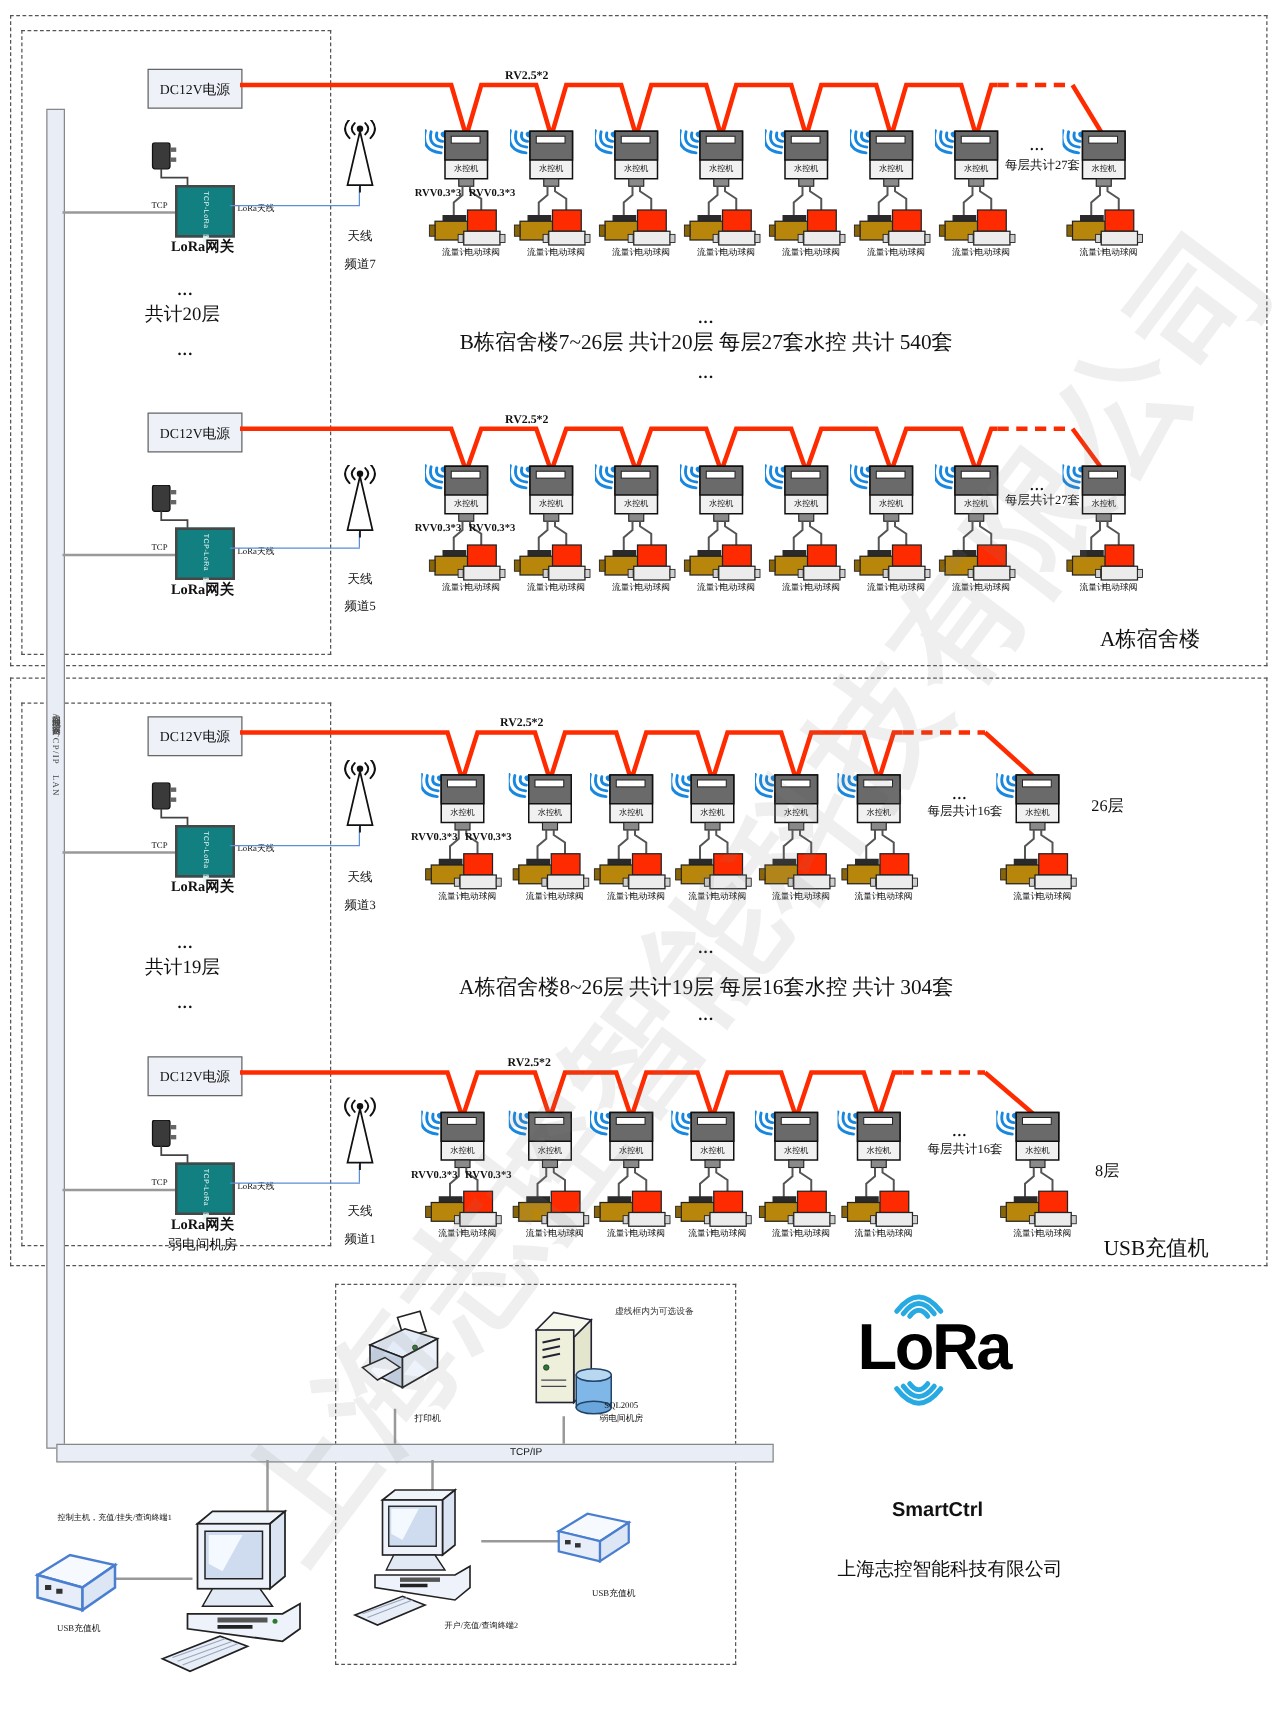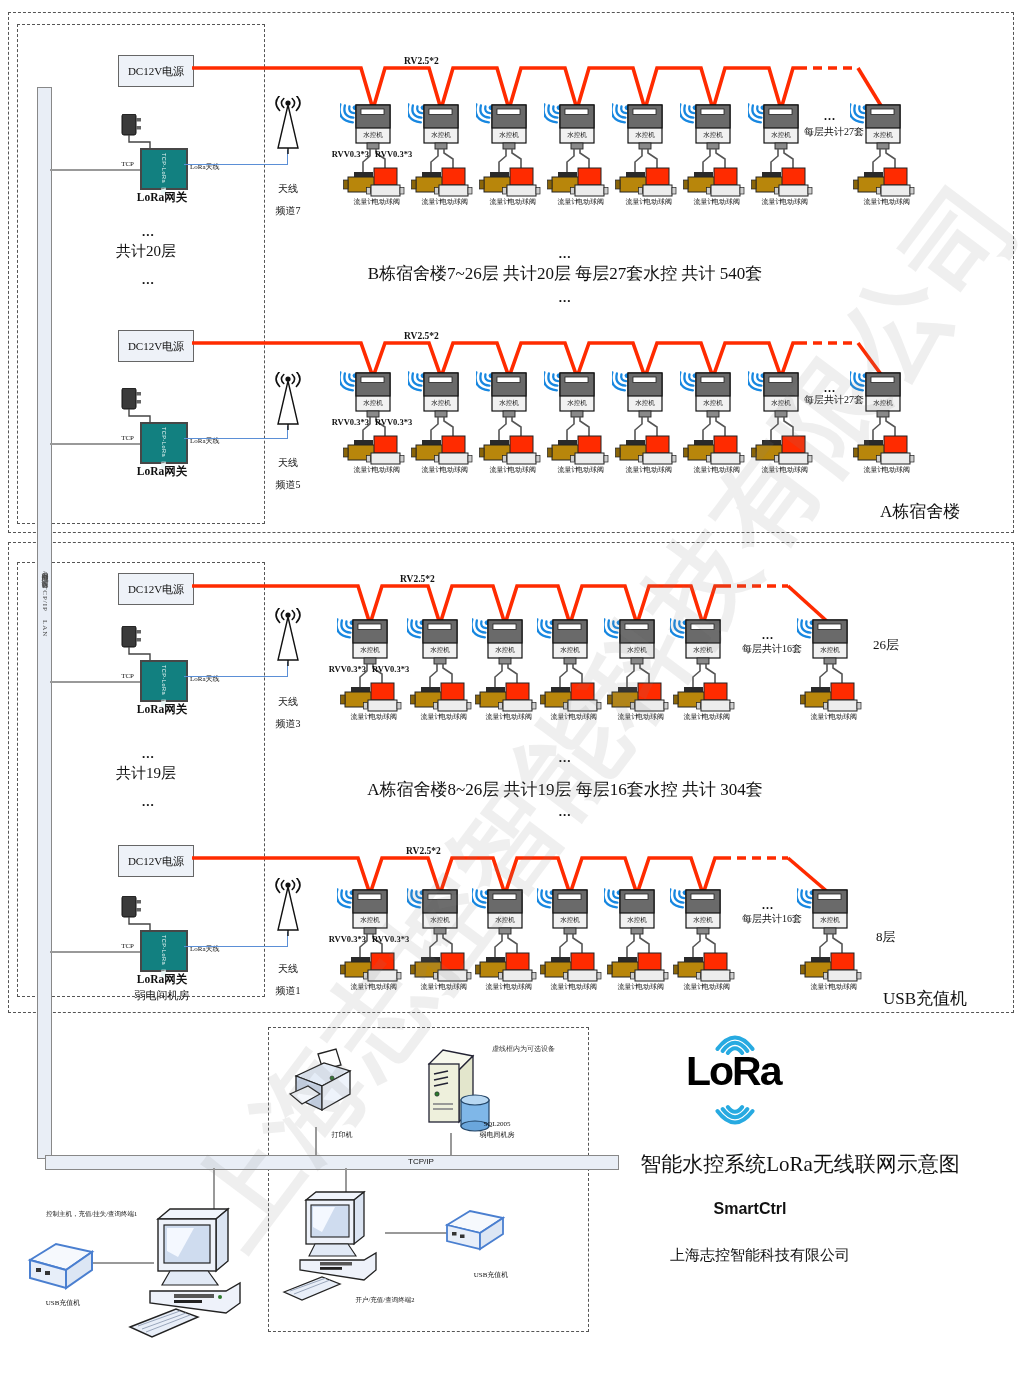--- a/index.html
+++ b/index.html
@@ -19,21 +19,21 @@
   .hline{position:absolute;background:#999;height:1.5px;}
   .vline{position:absolute;background:#999;width:1.5px;}
   .blue{background:#5b8fd6;}
   .busbar{position:absolute;background:#e9eef6;border:1px solid #888;}
   .dots{position:absolute;font-weight:bold;letter-spacing:1px;}
   .wm{position:absolute;left:160px;top:1190px;width:1600px;transform-origin:0 0;
       transform:rotate(-53deg);font-size:104px;font-weight:bold;letter-spacing:4px;
       color:rgba(135,135,135,0.13);pointer-events:none;z-index:50;}
   .unit-lbl{position:absolute;font-size:7px;}
   .logo-text{position:absolute;font-family:"Liberation Sans","DejaVu Sans",sans-serif;
-             font-weight:800;font-size:41px;letter-spacing:-2px;color:#000;}
+             font-weight:800;font-size:52px;letter-spacing:-2px;color:#000;}
 </style>
 </head>
 <body>
 
 <div id="stage">
 
   <div class="wm">上海志控智能科技有限公司</div>
 
   <div class="dashed" style="left:8px;top:12px;width:1004px;height:519px;"></div>
   <div class="dashed" style="left:17px;top:24px;width:246px;height:498px;"></div>
@@ -1099,16 +1099,15 @@
   <div class="logo-text" style="left:686px;top:1048px;">LoRa</div>
   <div class="abs" style="left:700px;top:1104px;">
     <svg width="72" height="28" viewBox="0 0 72 28">
       <g fill="none" stroke="#27aae1" stroke-width="4" stroke-linecap="round">
         <path d="M27.8,3 Q35,12.5 42.2,3"></path>
         <path d="M22.6,5 Q35,21.3 47.4,5"></path>
         <path d="M17.4,7 Q35,30 52.6,7"></path>
       </g>
     </svg>
   </div>
-  <div class="lbl ctr" style="left:600px;top:1150px;width:400px;font-size:21px;">智能水控系统LoRa无线联网示意图</div>
   <div class="lbl ctr" style="left:690px;top:1200px;width:120px;font-size:16px;font-weight:bold;font-family:'Liberation Sans',sans-serif;">SmartCtrl</div>
   <div class="lbl ctr" style="left:600px;top:1246px;width:320px;font-size:15px;">上海志控智能科技有限公司</div>
 </div>
 
 </body></html>

